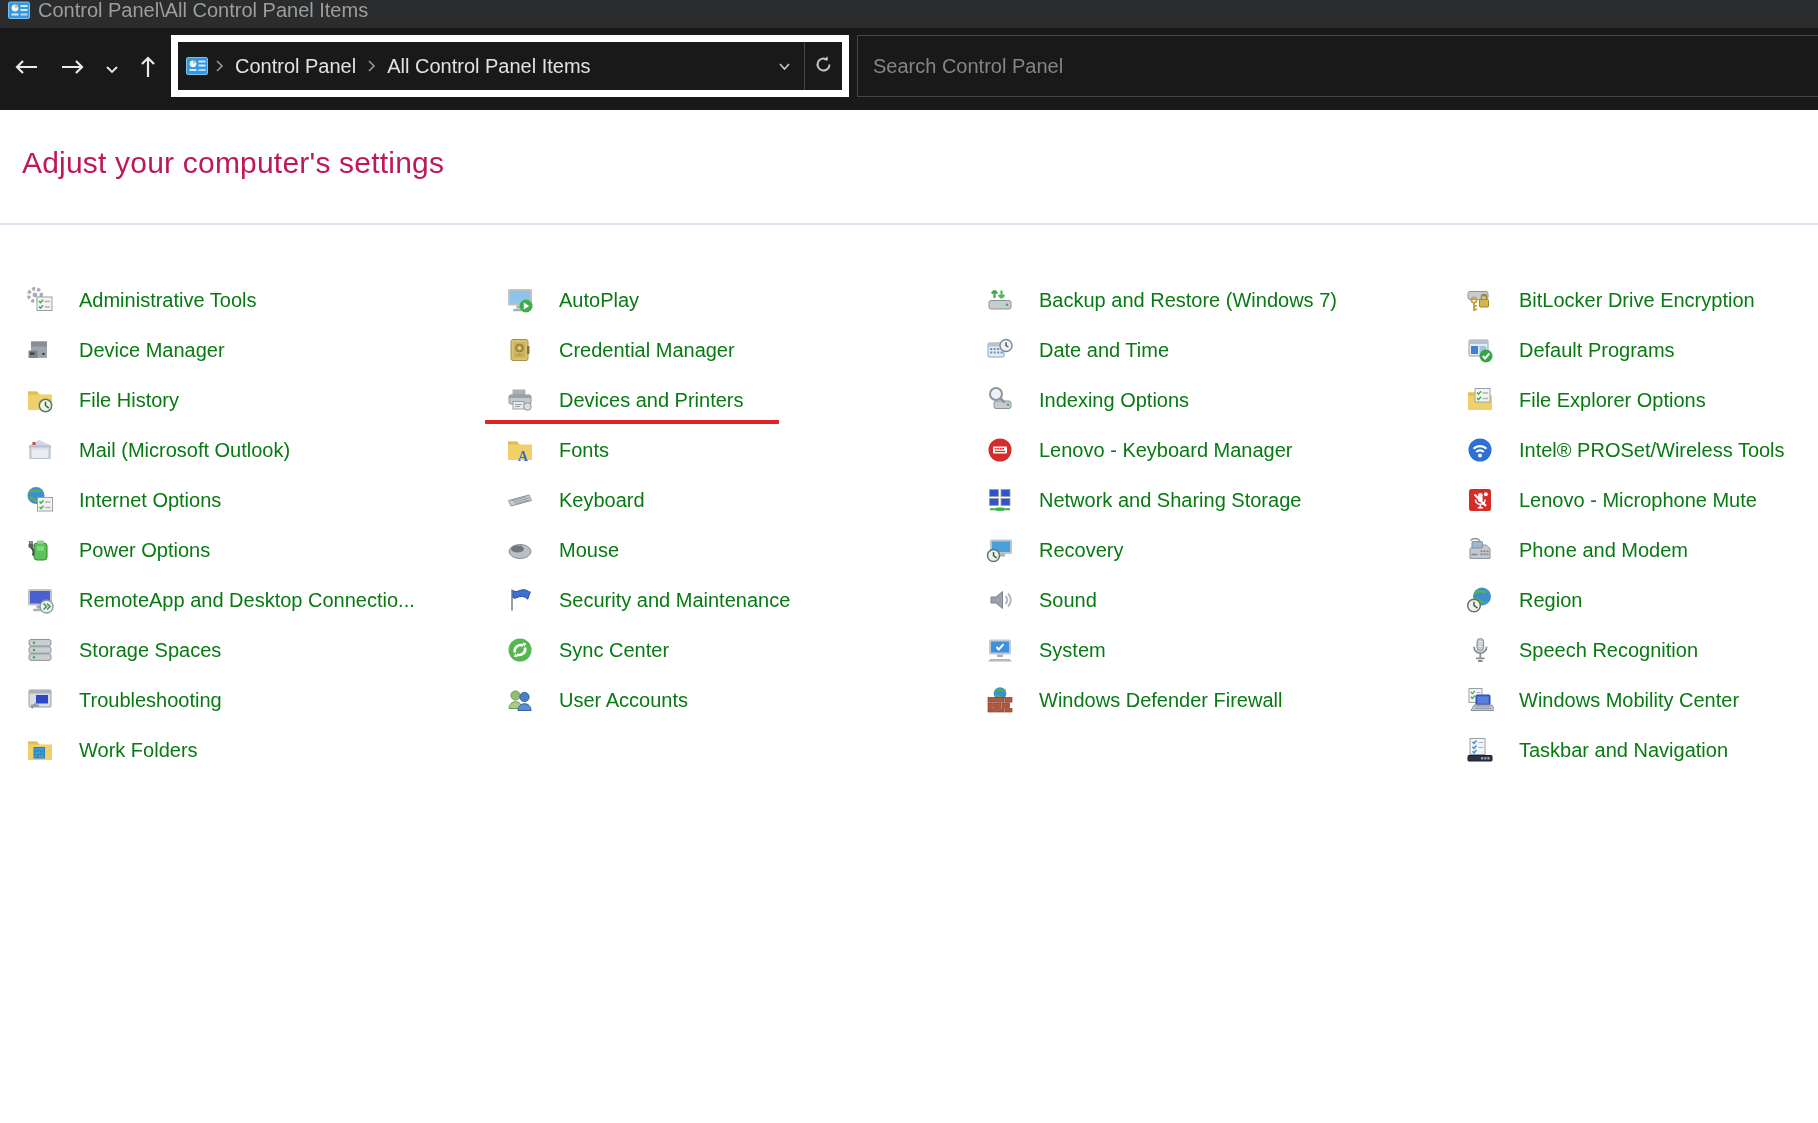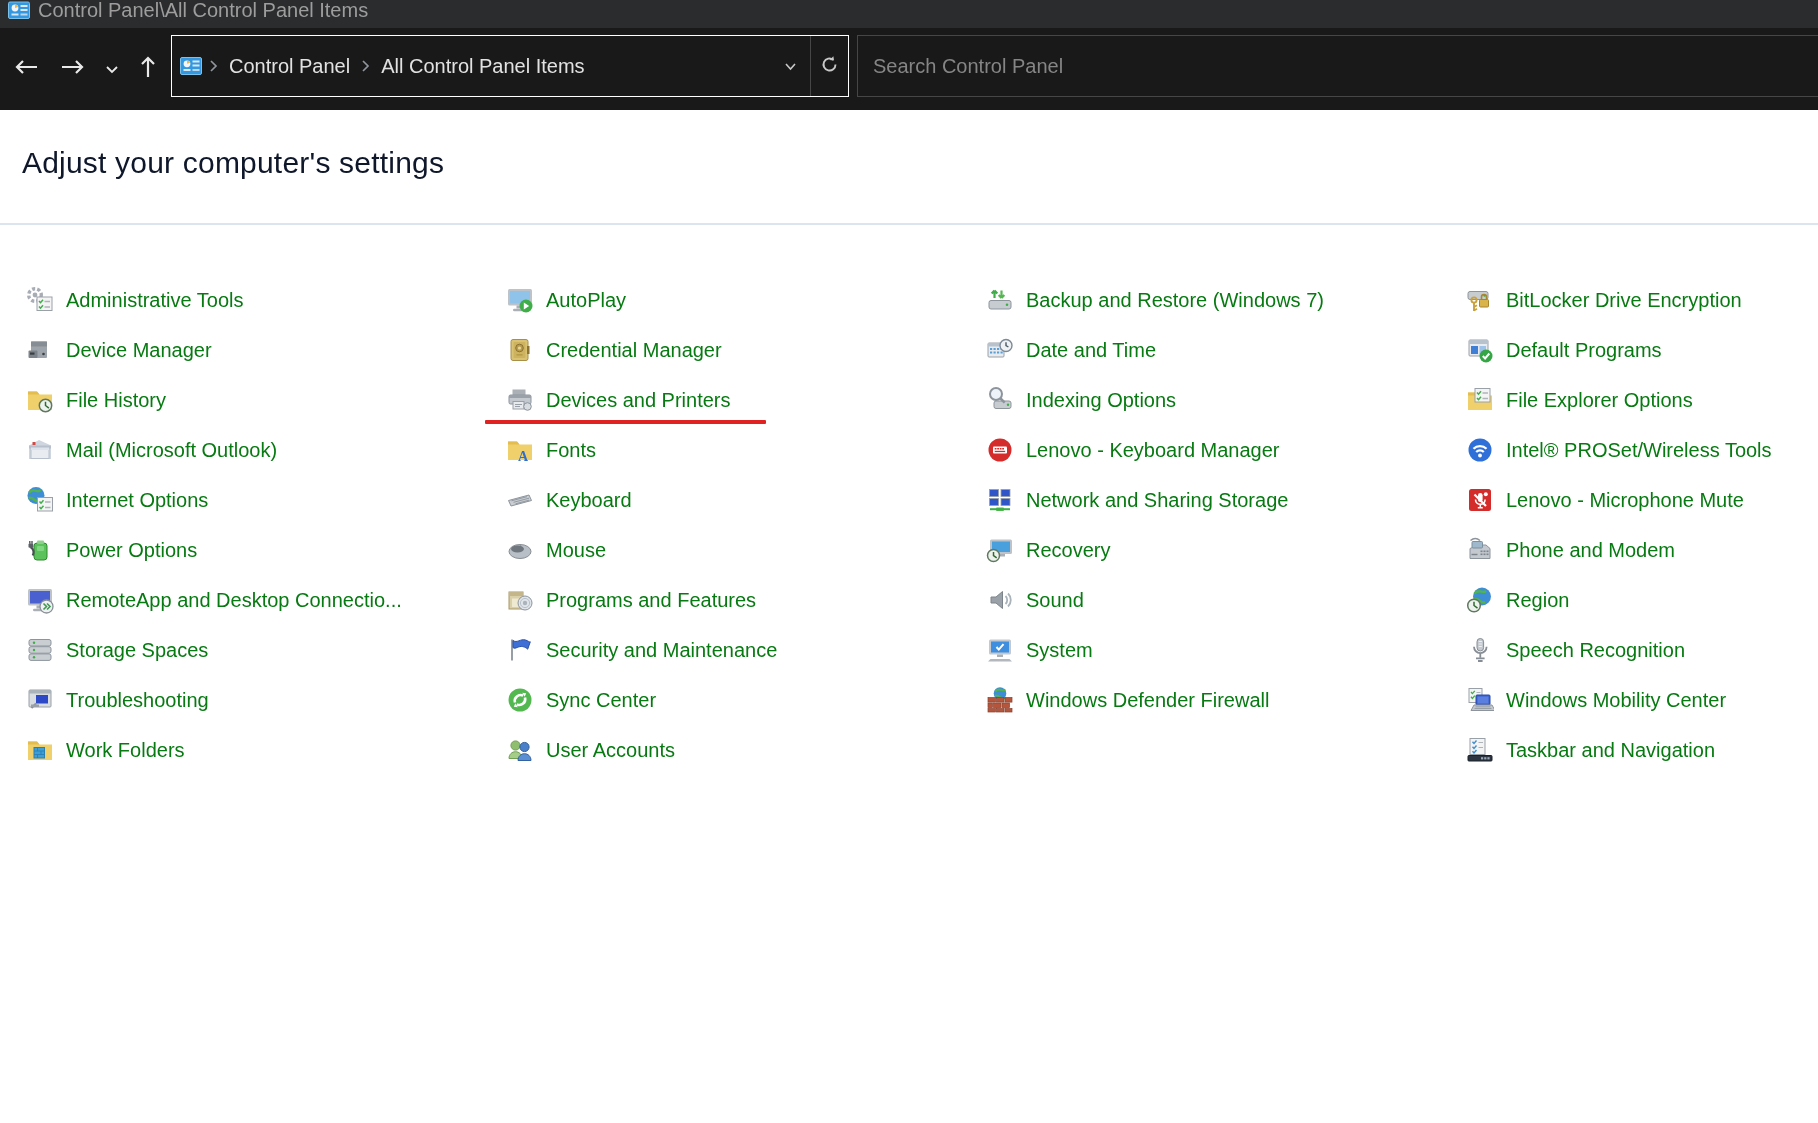--- a/index.html
+++ b/index.html
@@ -25,21 +25,21 @@
   .navbtn{
     position:absolute;top:0;height:82px;display:flex;align-items:center;justify-content:center;
     cursor:default;
   }
   .nav-back{left:8px;width:36px;}
   .nav-forward{left:54px;width:38px;}
   .nav-recent{left:98px;width:28px;}
   .nav-up{left:130px;width:36px;}
   .addressbar{
     position:absolute;left:171px;top:7px;width:678px;height:62px;
-    border:1px solid #ffffff;box-sizing:border-box;
+    border:7px solid #ffffff;box-sizing:border-box;
     display:flex;align-items:center;padding-left:8px;
   }
   .crumb{
     color:#e2e2e2;font-size:20px;white-space:nowrap;padding:0 4px;cursor:default;
   }
   .crumb-sep{display:flex;align-items:center;padding:0 7px;}
   .addr-right{
     position:absolute;right:0;top:0;height:100%;display:flex;align-items:stretch;
   }
   .addr-dd{width:40px;display:flex;align-items:center;justify-content:center;}
@@ -55,28 +55,28 @@
   .searchbox input{
     background:transparent;border:none;outline:none;width:100%;
     font-family:"Liberation Sans", sans-serif;font-size:20px;color:#cfcfcf;
     padding:0 0 0 15px;
   }
   .searchbox input::placeholder{color:#858585;opacity:1;}
   
   .content{position:absolute;top:110px;left:0;right:0;bottom:0;background:#ffffff;}
   .page-heading{
     position:absolute;left:22px;top:36px;margin:0;
-    font-size:30px;font-weight:400;color:#0f172a;letter-spacing:0.2px;
+    font-size:30px;font-weight:400;color:#be185d;letter-spacing:0.2px;
   }
   .heading-sep{position:absolute;top:113px;left:0;right:0;height:2px;background:#dce4f0;}
   .grid{position:absolute;top:165px;left:0;right:0;height:560px;}
   .col{position:absolute;top:0;width:474px;}
   .col-0{left:25px;} .col-1{left:505px;} .col-2{left:985px;} .col-3{left:1465px;}
   .item{
-    height:50px;display:flex;align-items:center;gap:11px;width:fit-content;
+    height:50px;display:flex;align-items:center;gap:24px;width:fit-content;
     position:relative;cursor:pointer;text-decoration:none;
   }
   .item .ic{width:30px;height:30px;flex:0 0 30px;display:flex;align-items:center;justify-content:center;}
   .item .lbl{font-size:20px;color:#077a11;white-space:nowrap;}
   .red-underline{
     position:absolute;left:-20px;bottom:1px;height:4px;width:calc(100% + 55px);
     background:#e02222;border-radius:1px;
   }
 </style>
 </head>
@@ -375,33 +375,20 @@
               <ellipse cx="14" cy="15.5" rx="11" ry="7" fill="#b9bfc6" stroke="#878d94"></ellipse>
               <ellipse cx="11.5" cy="13" rx="6.5" ry="3.5" fill="#6f767d"></ellipse>
               <path d="M14.5 9.5v4.5" stroke="#6f767d" stroke-width="1.2"></path>
             </svg>
           </span>
           <span class="lbl">Mouse</span>
         </a>
         <a class="item">
           <span class="ic">
             <svg width="28" height="28" viewBox="0 0 28 28">
-              <rect x="3" y="6" width="14" height="17" fill="#d9cfa8" stroke="#a89868"></rect>
-              <rect x="3" y="6" width="14" height="4" fill="#c4b68a"></rect>
-              <rect x="6" y="12.5" width="8" height="8.5" fill="#efe9d2"></rect>
-              <circle cx="19" cy="17" r="7" fill="#dfe5ea" stroke="#8d949c"></circle>
-              <circle cx="19" cy="17" r="4.6" fill="none" stroke="#b8c0c8"></circle>
-              <circle cx="19" cy="17" r="2.2" fill="#aab2ba"></circle>
-            </svg>
-          </span>
-          <span class="lbl">Programs and Features</span>
-        </a>
-        <a class="item">
-          <span class="ic">
-            <svg width="28" height="28" viewBox="0 0 28 28">
               <path d="M6 3.5v21" stroke="#8d949c" stroke-width="1.8"></path>
               <path d="M7 4.5c4 3 7.5-2 12.5-.5 2.8.9 3.8 2.3 4.8 1.8l-2.6 7.4c-1-1-2.4-2-4.9-2.6-4.2-1-7.3 3-9.8 1z" fill="#3e6fd6" stroke="#2a4fa8"></path>
             </svg>
           </span>
           <span class="lbl">Security and Maintenance</span>
         </a>
         <a class="item">
           <span class="ic">
             <svg width="28" height="28" viewBox="0 0 28 28">
               <circle cx="14" cy="14" r="11.5" fill="#52b84f"></circle>

